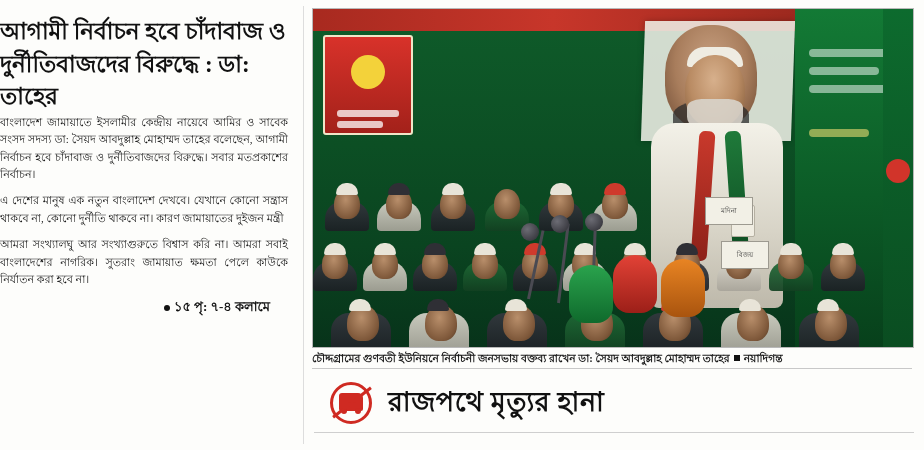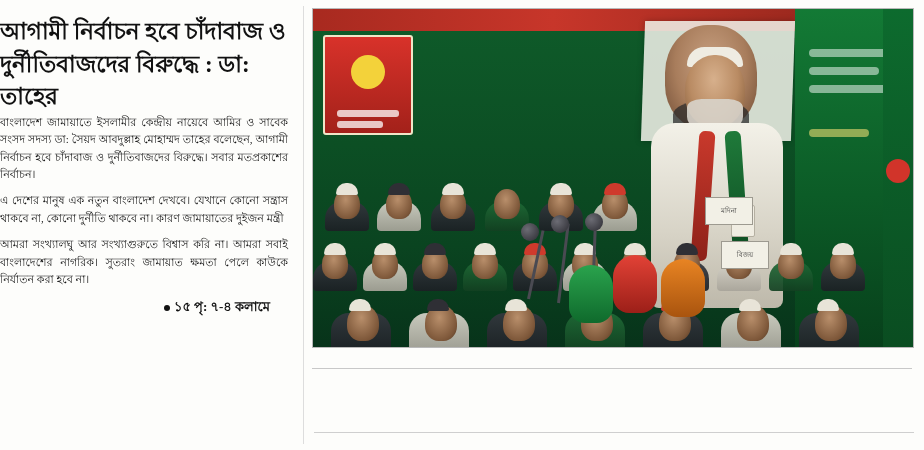--- a/index.html
+++ b/index.html
@@ -620,19 +620,30 @@
 
         <div class="mic-big red" style="left:300px; top:246px;"></div>
         <div class="mic-big green" style="left:256px; top:256px;"></div>
         <div class="mic-big orange" style="left:348px; top:250px;"></div>
 
         <div class="mic-label" style="left:392px; top:188px;">মদিনা</div>
         <div class="mic-label" style="left:408px; top:232px;">বিজয়</div>
       </div>
     </div>
 
+    <div class="photo-caption">
+      <span>চৌদ্দগ্রামের গুণবতী ইউনিয়নে নির্বাচনী জনসভায় বক্তব্য রাখেন ডা: সৈয়দ আবদুল্লাহ মোহাম্মদ তাহের</span><span class="sq"></span><span>নয়াদিগন্ত</span>
+    </div>
 
     <div class="divider"></div>
 
+    <div class="section-head">
+      <div class="no-road-logo">
+        <div class="ring"></div>
+        <div class="bus"></div>
+        <div class="slash"></div>
+      </div>
+      <div class="section-title">রাজপথে মৃত্যুর হানা</div>
+    </div>
 
     <div class="rule-thin"></div>
   </div>
 </div>
 
 </body></html>

